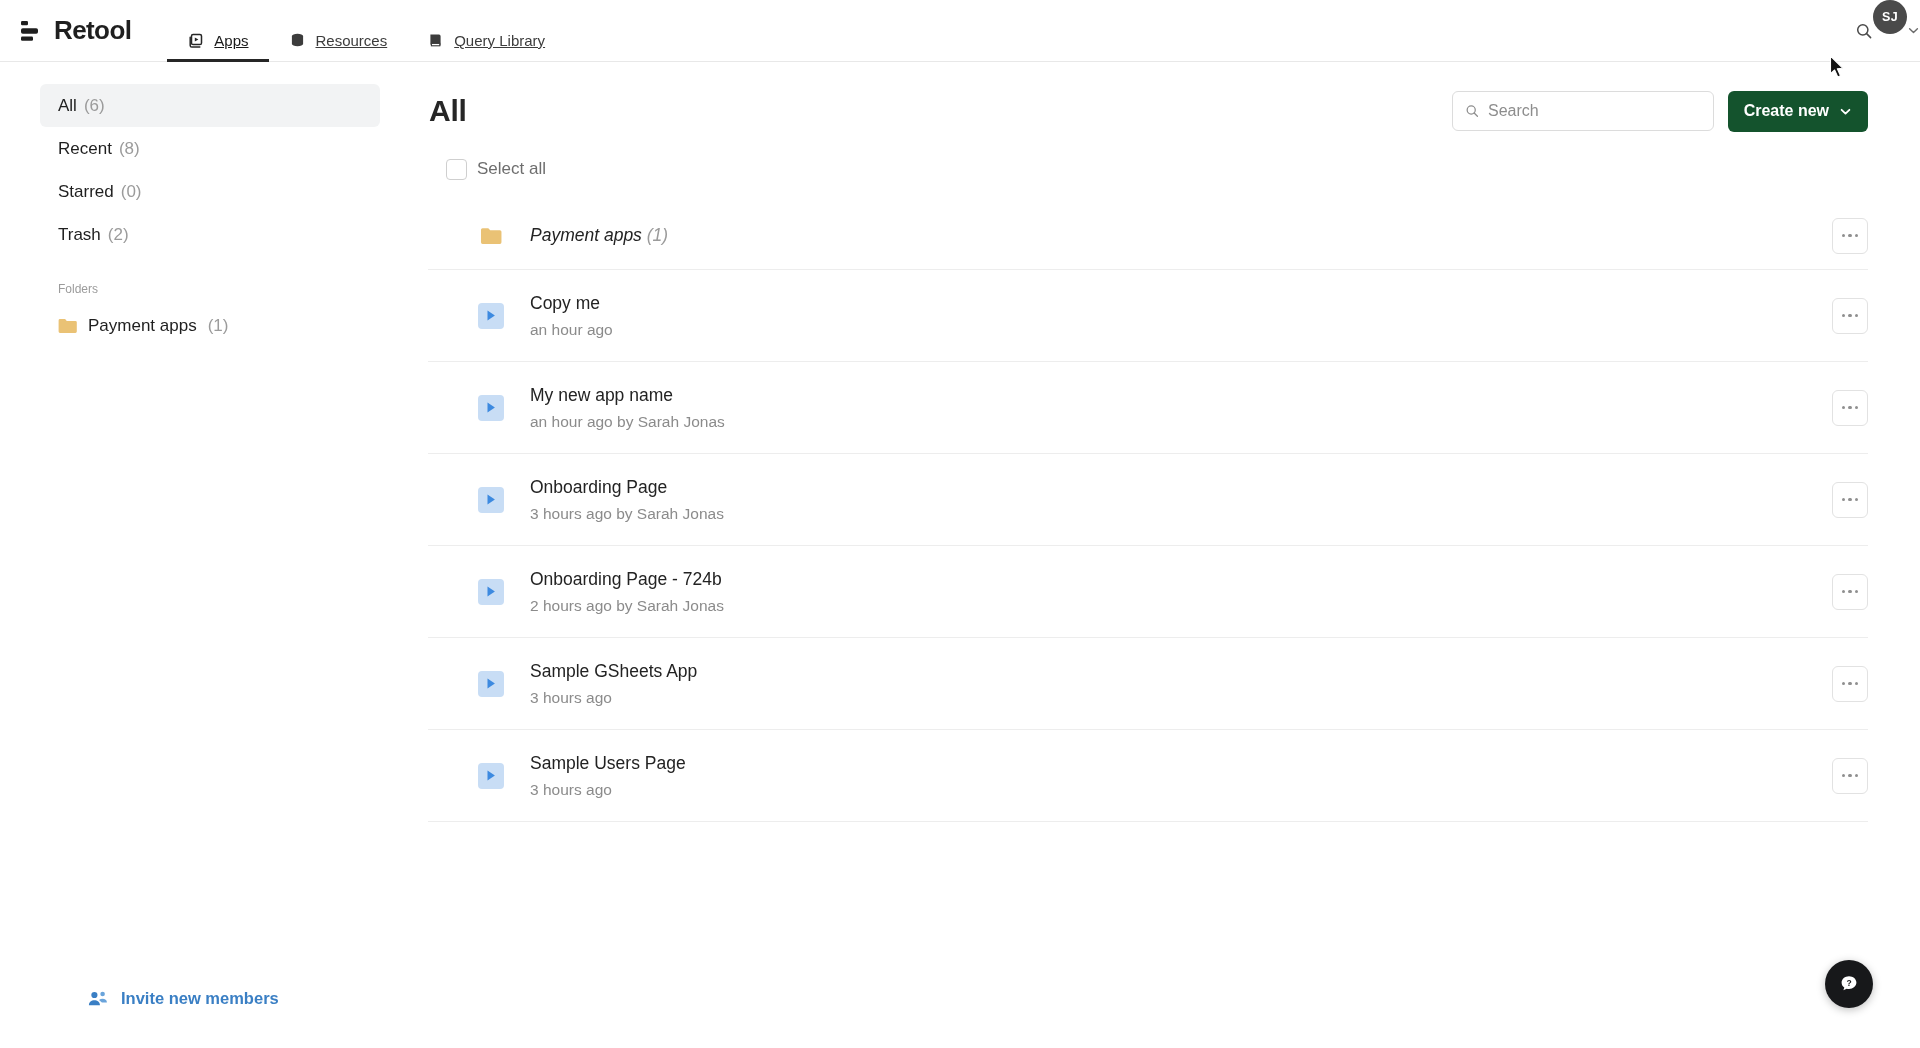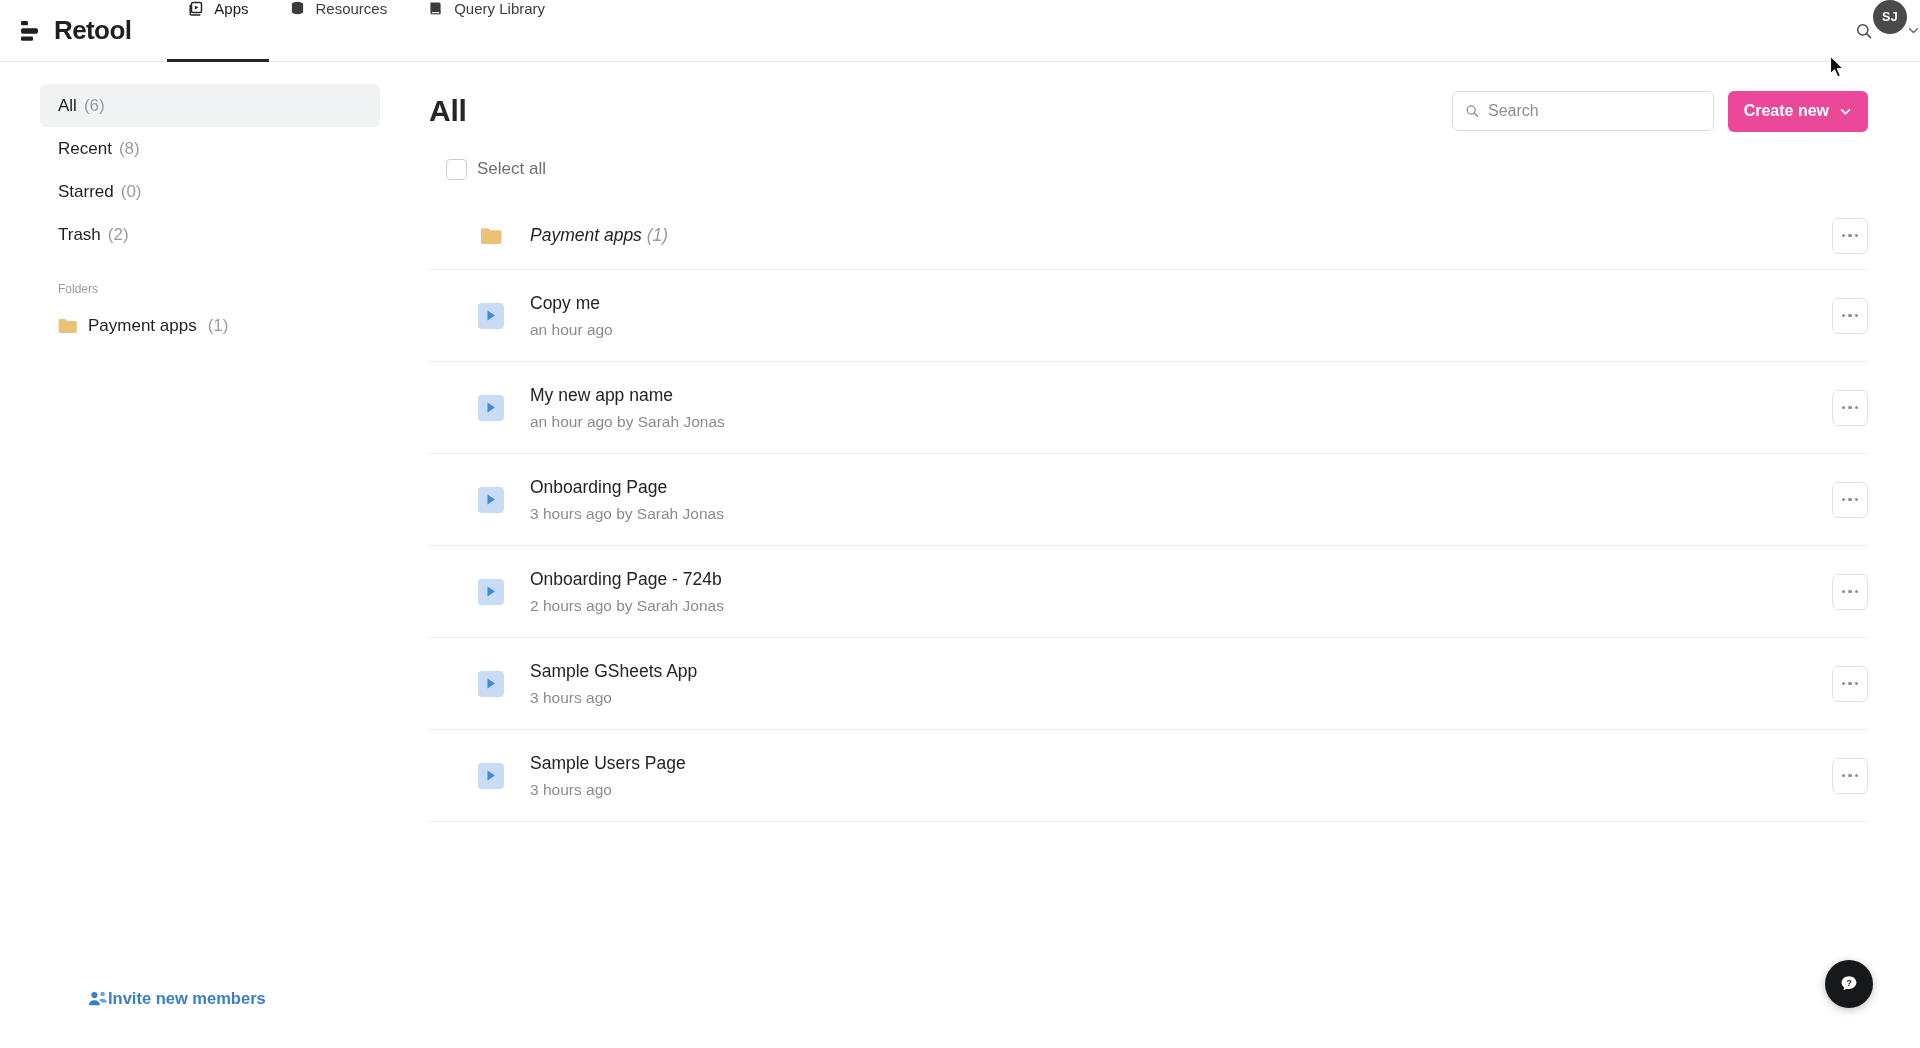--- a/index.html
+++ b/index.html
@@ -31,28 +31,29 @@
   .brand-mark { width: 26px; height: 26px; display: block; }
   .brand-text {
     font-size: 26px;
     font-weight: 700;
     letter-spacing: -0.6px;
     color: #1f1f1f;
   }
   .navtabs { display: flex; align-items: stretch; gap: 0; }
   .navtab {
     display: flex;
-    align-items: flex-start;
+    align-items: flex-end;
     gap: 10px;
-    padding: 0 20px;
+    padding: 10px 20px;
     font-size: 15px;
     color: #3c3c3c;
     cursor: pointer;
     border-bottom: 3px solid transparent;
     margin-bottom: -1px;
+    text-decoration: underline;
   }
   .navtab.active { border-bottom-color: #262626; font-weight: 500; color: #1a1a1a; }
   .navtab svg { display: block; }
 
   .nav-right {
     margin-left: auto;
     display: flex;
   }
   .search-icon-btn { cursor: pointer; display: flex; align-items: center; }
   .avatar {
@@ -102,21 +103,21 @@
   .folder-item .count { color: #9b9b9b; }
 
   .folder-glyph { width: 19px; height: 16px; display: block; }
 
   .invite-row {
     position: absolute;
     left: 88px;
     bottom: 47px;
     display: flex;
     align-items: center;
-    gap: 0;
+    gap: 13px;
     color: #3a7fc4;
     font-size: 16.5px;
     font-weight: 600;
     cursor: pointer;
   }
 
   
   .main {
     flex: 1;
     padding: 18px 52px 0 0;
@@ -142,21 +143,21 @@
     display: flex; align-items: center; gap: 9px;
     padding: 7px 12px; background: #fff;
   }
   .searchbox input {
     border: 0; outline: 0; font-size: 16px; color: #2b2b2b;
     font-family: inherit; width: 100%; background: transparent;
   }
   .searchbox input::placeholder { color: #8d8d8d; }
   .create-btn {
     height: 41px;
-    background: #ec4899;
+    background: #14532d;
     color: #fff;
     border: 0; border-radius: 6px;
     font-family: inherit;
     font-size: 16px; font-weight: 700;
     padding: 0 16px;
     display: flex; align-items: center; gap: 10px;
     cursor: pointer;
   }
 
   .selectall-row {

